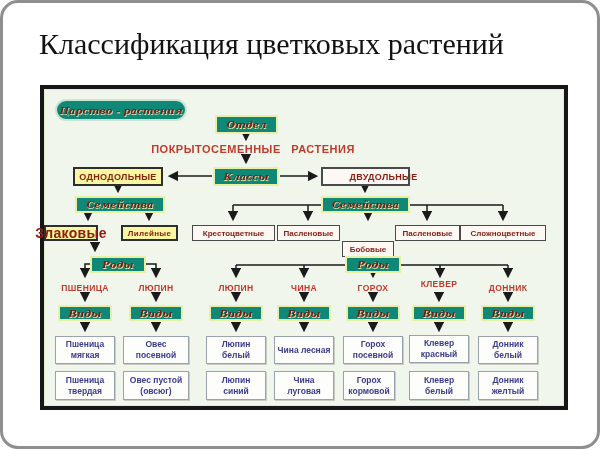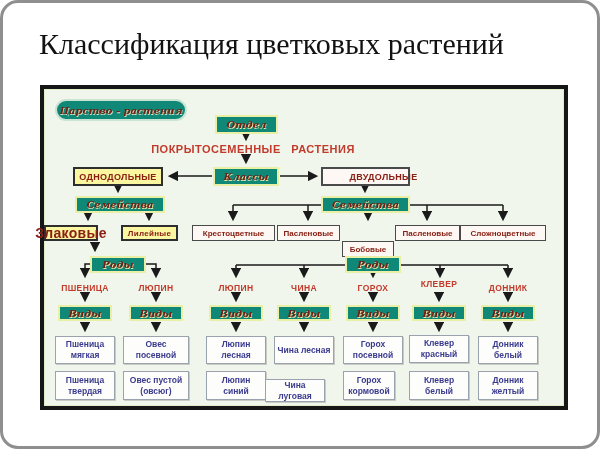--- a/index.html
+++ b/index.html
@@ -161,27 +161,27 @@
   <div class="node teal" style="left:55px;top:302px;width:54px;height:16px;">Виды</div>
   <div class="node teal" style="left:126px;top:302px;width:54px;height:16px;">Виды</div>
   <div class="node teal" style="left:206px;top:302px;width:54px;height:16px;">Виды</div>
   <div class="node teal" style="left:274px;top:302px;width:54px;height:16px;">Виды</div>
   <div class="node teal" style="left:343px;top:302px;width:54px;height:16px;">Виды</div>
   <div class="node teal" style="left:409px;top:302px;width:54px;height:16px;">Виды</div>
   <div class="node teal" style="left:478px;top:302px;width:54px;height:16px;">Виды</div>
 
   <div class="node species" style="left:52px;top:333px;width:60px;height:28px;">Пшеница мягкая</div>
   <div class="node species" style="left:120px;top:333px;width:66px;height:28px;">Овес посевной</div>
-  <div class="node species" style="left:203px;top:333px;width:60px;height:28px;">Люпин лесная</div>
+  <div class="node species" style="left:203px;top:333px;width:60px;height:28px;">Люпин белый</div>
   <div class="node species" style="left:271px;top:333px;width:60px;height:28px;">Чина лесная</div>
   <div class="node species" style="left:340px;top:333px;width:60px;height:28px;">Горох посевной</div>
   <div class="node species" style="left:406px;top:332px;width:60px;height:28px;">Клевер красный</div>
   <div class="node species" style="left:475px;top:333px;width:60px;height:28px;">Донник белый</div>
 
   <div class="node species" style="left:52px;top:368px;width:60px;height:29px;">Пшеница твердая</div>
   <div class="node species" style="left:120px;top:368px;width:66px;height:29px;">Овес пустой (овсюг)</div>
   <div class="node species" style="left:203px;top:368px;width:60px;height:29px;">Люпин синий</div>
-  <div class="node species" style="left:262px;top:368px;width:60px;height:23px;margin-top:8px;">Чина луговая</div>
+  <div class="node species" style="left:271px;top:368px;width:60px;height:29px;">Чина луговая</div>
   <div class="node species" style="left:340px;top:368px;width:52px;height:29px;">Горох кормовой</div>
   <div class="node species" style="left:406px;top:368px;width:60px;height:29px;">Клевер белый</div>
   <div class="node species" style="left:475px;top:368px;width:60px;height:29px;">Донник желтый</div>
 
 </div>
 
 </body></html>

